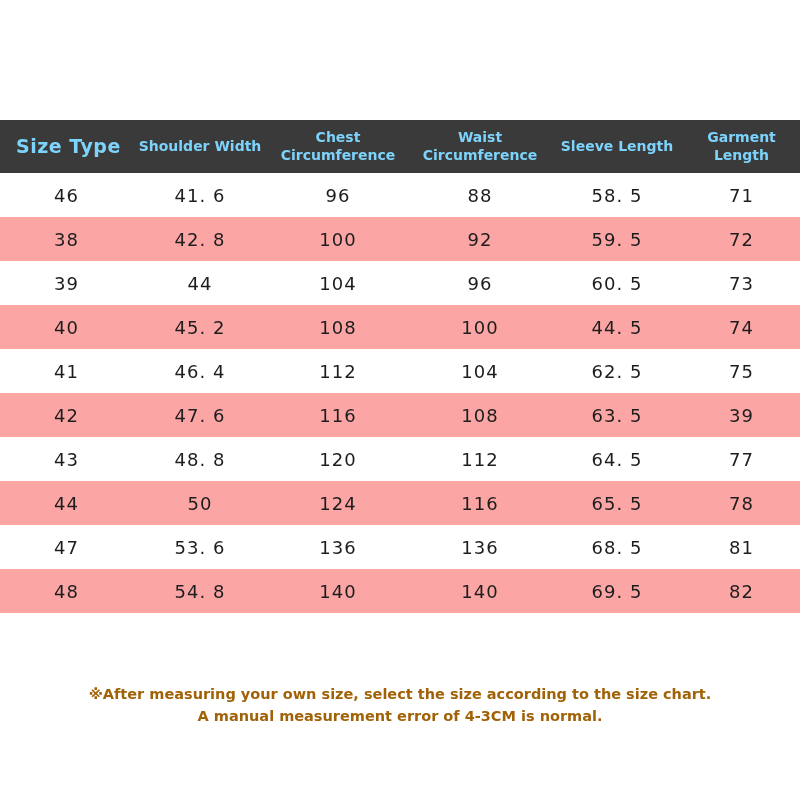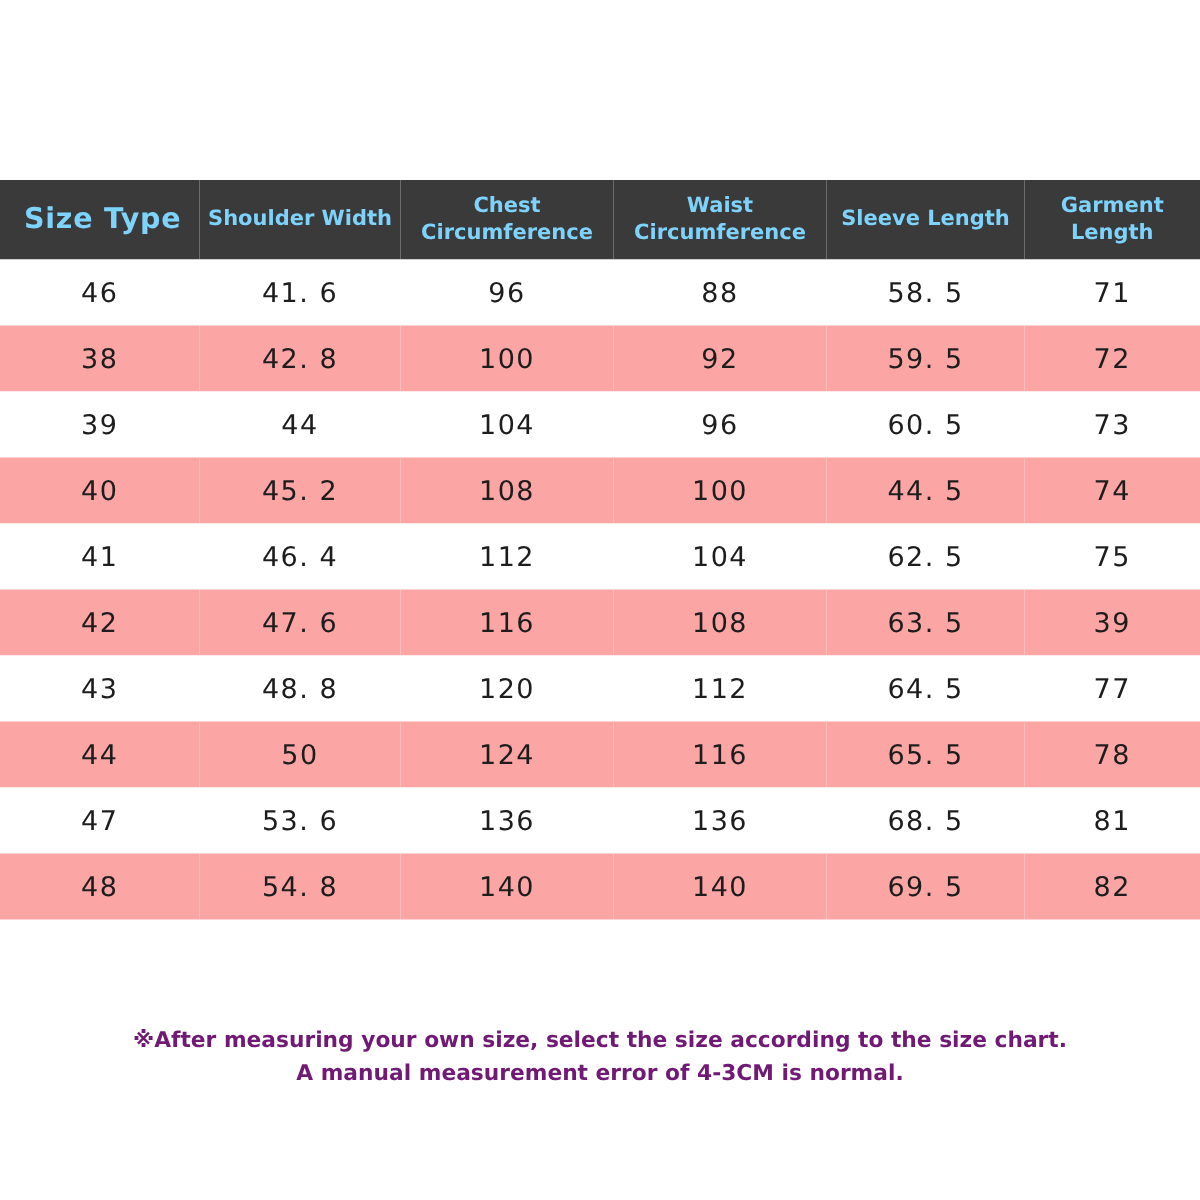--- a/index.html
+++ b/index.html
@@ -69,21 +69,21 @@
   col.c2 { width: 142px; }
   col.c3 { width: 142px; }
   col.c4 { width: 132px; }
   col.c5 { width: 117px; }
   .notes {
     position: absolute;
     left: 0;
     top: 683px;
     width: 800px;
     text-align: center;
-    color: #701a75;
+    color: #a16207;
     font-size: 14.5px;
     font-weight: bold;
     line-height: 1.55;
   }
   .notes .note-line {
     display: block;
   }
 </style>
 </head>
 <body>

